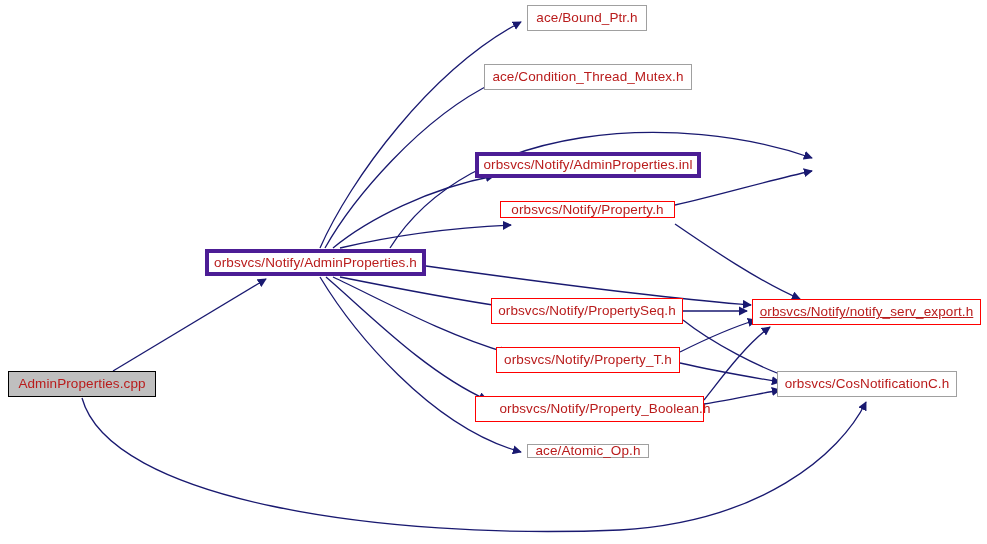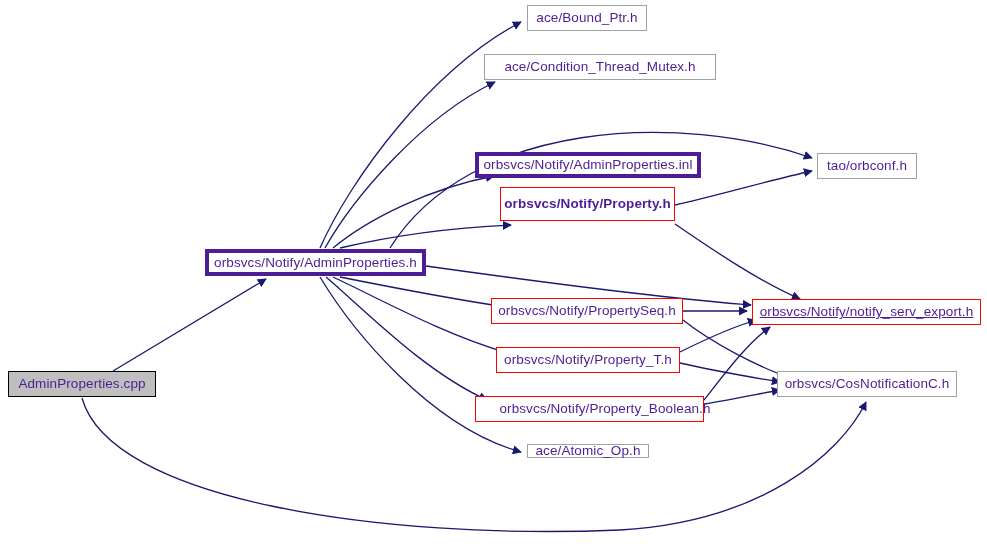--- a/index.html
+++ b/index.html
@@ -27,21 +27,21 @@
   }
   .node {
     position: absolute;
     box-sizing: border-box;
     display: flex;
     align-items: center;
     justify-content: center;
     white-space: nowrap;
     font-size: 13.5px;
     line-height: 1;
-    color: #4c1d95;
+    color: #b91c1c;
     background: #ffffff;
     border: 1px solid #a0a0a0;
     letter-spacing: 0.1px;
   }
   .node.root {
     background: #bfbfbf;
     border: 1px solid #000000;
   }
   .node.black {
     border: 4px solid #4c1d95;
@@ -103,35 +103,32 @@
   </div>
 
   <div class="node root" style="left:8px; top:371px; width:148px; height:26px;">
     <span class="node-label">AdminProperties.cpp</span>
   </div>
 
   <div class="node" style="left:527px; top:5px; width:120px; height:26px;">
     <span class="node-label">ace/Bound_Ptr.h</span>
   </div>
 
-  <div class="node" style="left:484px; top:54px; width:232px; height:26px;">
+  <div class="node" style="left:484px; top:64px; width:208px; height:26px;">
     <span class="node-label">ace/Condition_Thread_Mutex.h</span>
   </div>
 
   <div class="node black" style="left:475px; top:152px; width:226px; height:26px;">
     <span class="node-label">orbsvcs/Notify/AdminProperties.inl</span>
   </div>
 
-  <div class="node red" style="left:500px; top:187px; width:175px; height:34px;font-weight:bold;">
+  <div class="node red" style="left:500px; top:201px; width:175px; height:17px;">
     <span class="node-label">orbsvcs/Notify/Property.h</span>
   </div>
 
-  <div class="node" style="left:817px; top:153px; width:100px; height:26px;">
-    <span class="node-label">tao/orbconf.h</span>
-  </div>
 
   <div class="node red" style="left:491px; top:298px; width:192px; height:26px;">
     <span class="node-label">orbsvcs/Notify/PropertySeq.h</span>
   </div>
 
   <div class="node red" style="left:496px; top:347px; width:184px; height:26px;">
     <span class="node-label">orbsvcs/Notify/Property_T.h</span>
   </div>
 
   <div class="node red" style="left:475px; top:396px; width:229px; height:26px;padding-left:31px;">

